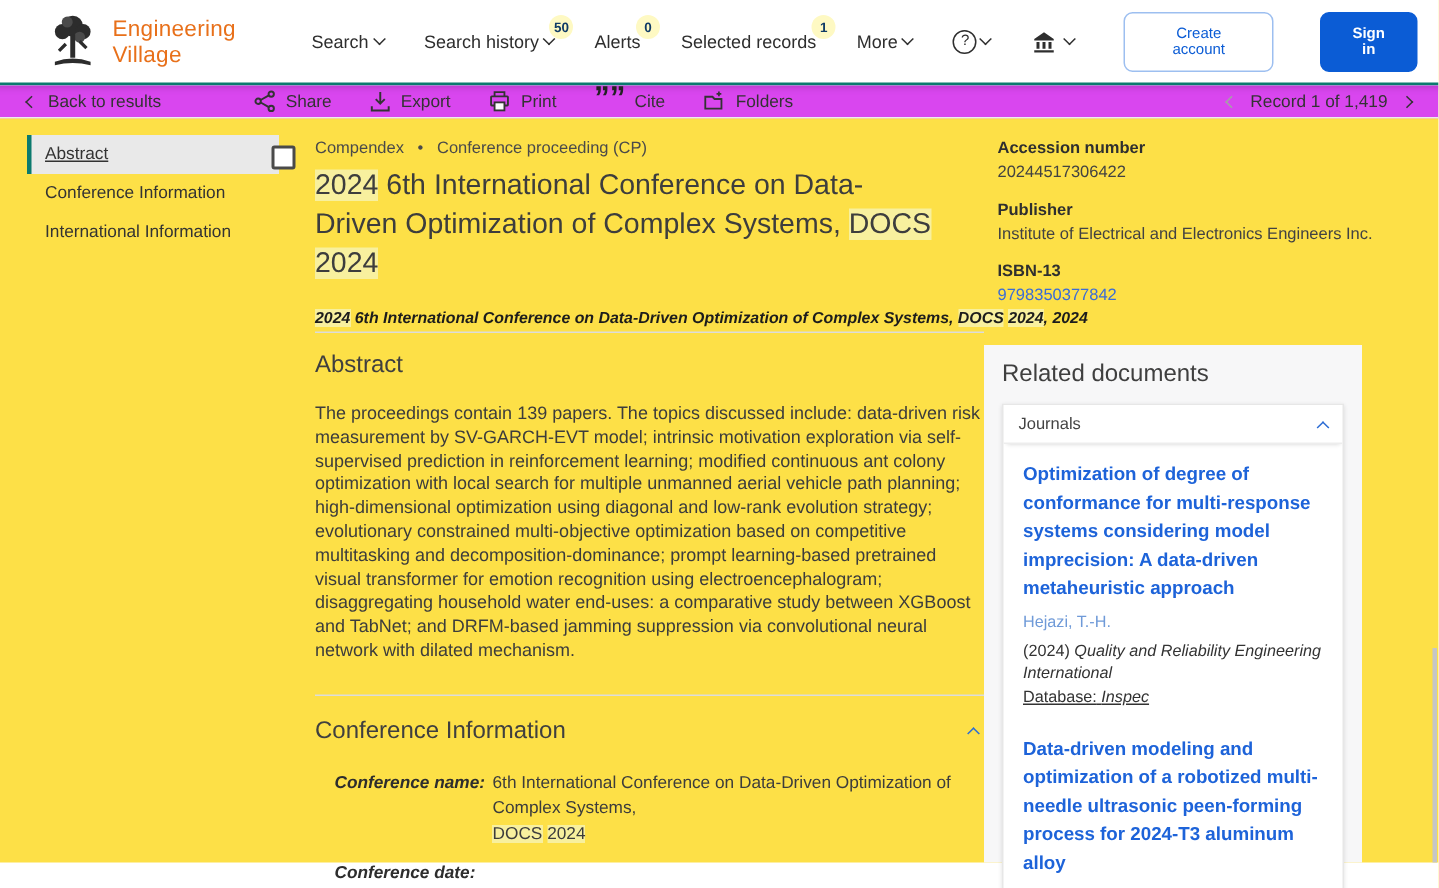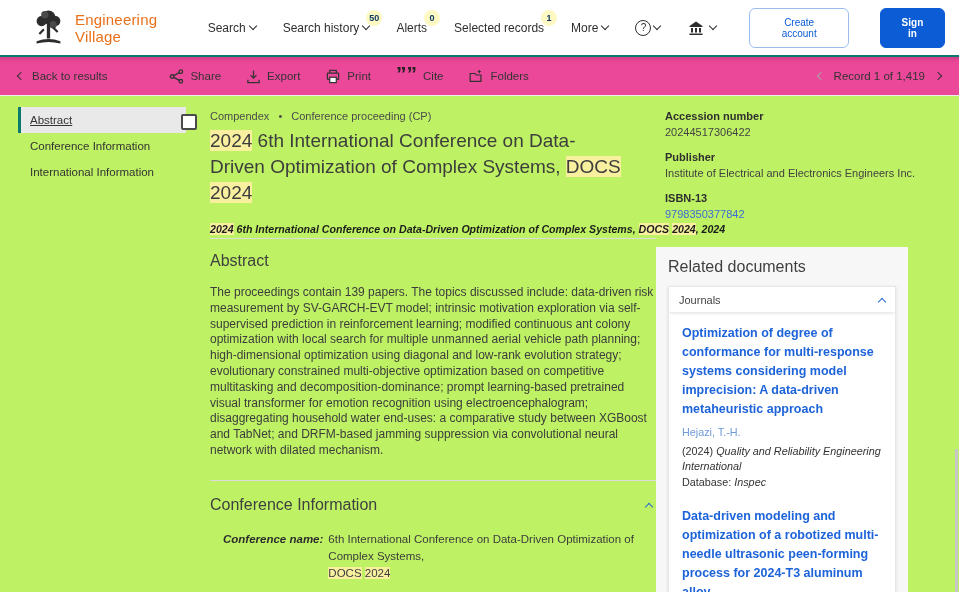--- a/index.html
+++ b/index.html
@@ -22,33 +22,33 @@
   .chv-up   { transform:rotate(-135deg); margin-top:3px; }
   .chv-left { transform:rotate(135deg); }
   .chv-right{ transform:rotate(-45deg); }
   .qmark { width:16px; height:16px; border:1.3px solid #2e2e2e; border-radius:50%;
     font-size:10px; display:flex; align-items:center; justify-content:center; }
   .btn { border-radius:6px; font-size:10px; padding:8px 15px; cursor:pointer; font-family:inherit; }
   .btn-outline { background:#fff; border:1px solid #9dbff0; color:#0b5cd5; margin-left:6px; }
   .btn-solid { background:#0b5cd5; border:1px solid #0b5cd5; color:#fff; font-weight:bold; margin-left:4px; }
 
   
-  .toolbar { height:39px; background:#ec4899; display:flex; align-items:center; padding:0 18px;
+  .toolbar { height:22px; background:#d946ef; display:flex; align-items:center; padding:0 18px;
     box-shadow: inset 0 7px 6px -7px rgba(0,0,0,.25); border-bottom:1px solid #ececec;
     font-size:11.5px; color:#333; }
   .tb-back { display:flex; align-items:center; gap:8px; cursor:pointer; }
   .tb-actions { display:flex; align-items:center; gap:25px; margin-left:62px; }
   .tb-action { display:flex; align-items:center; gap:6px; cursor:pointer; }
   .tb-action svg { display:block; }
   .cite-glyph { font-size:21px; font-weight:bold; line-height:8px; height:12px; color:#222; }
   .tb-recnav { margin-left:auto; display:flex; align-items:center; gap:10px; }
   .tb-recnav .dim { color:#a3a3a3; }
 
   
-  .content { position:relative; height:496px; background:#bef264; }
+  .content { position:relative; height:496px; background:#fde047; }
 
   .sidebar { position:absolute; left:18px; top:11px; width:168px; font-size:11.5px; color:#333; }
   .side-item { padding:7px 12px; cursor:pointer; }
   .side-item.active { background:#e9e9e9; border-left:3px solid #0b7a6e; padding-left:9px; }
   .side-item.active span { text-decoration:underline; }
 
   .checkbox { position:absolute; left:181px; top:18px; width:16px; height:16px;
     border:2px solid #4a4a4a; border-radius:2px; background:#fff; cursor:pointer; }
 
   .rec-head { position:absolute; left:210px; top:14px; width:440px; }
@@ -81,21 +81,21 @@
   .rail-card { margin-top:10px; width:228px; background:#fff; border:1px solid #e7e7e7;
     box-shadow:0 1px 3px rgba(0,0,0,.12); height:400px; overflow:hidden; }
   .card-header { display:flex; align-items:center; justify-content:space-between;
     padding:7px 10px 6px 10px; font-size:11px; color:#444;
     border-bottom:1px solid #ededed; box-shadow:0 2px 3px -2px rgba(0,0,0,.18); }
   .card-body { padding:11px 13px 0 13px; }
   .ref { margin-bottom:19px; }
   .ref-title { font-size:12.5px; font-weight:bold; line-height:19px; color:#1d63d9; cursor:pointer; }
   .ref-authors { margin-top:5px; font-size:10.8px; line-height:16.5px; color:#6f9ad8; cursor:pointer; }
   .ref-journal { margin-top:3px; font-size:10.8px; line-height:15px; color:#333; }
-  .ref-db { margin-top:2px; font-size:10.8px; color:#333; }
+  .ref-db { margin-top:2px; font-size:10.8px; color:#333;text-decoration:underline; }
 
   .scroll-thumb { position:absolute; right:1px; top:353px; width:3px; height:143px; background:#c6c6c6; }
 </style>
 </head>
 <body>
 
 <header class="navbar">
   <div class="brand">
     <svg width="33" height="37" viewBox="0 0 36 40">
       <g fill="#2c2c2c">

